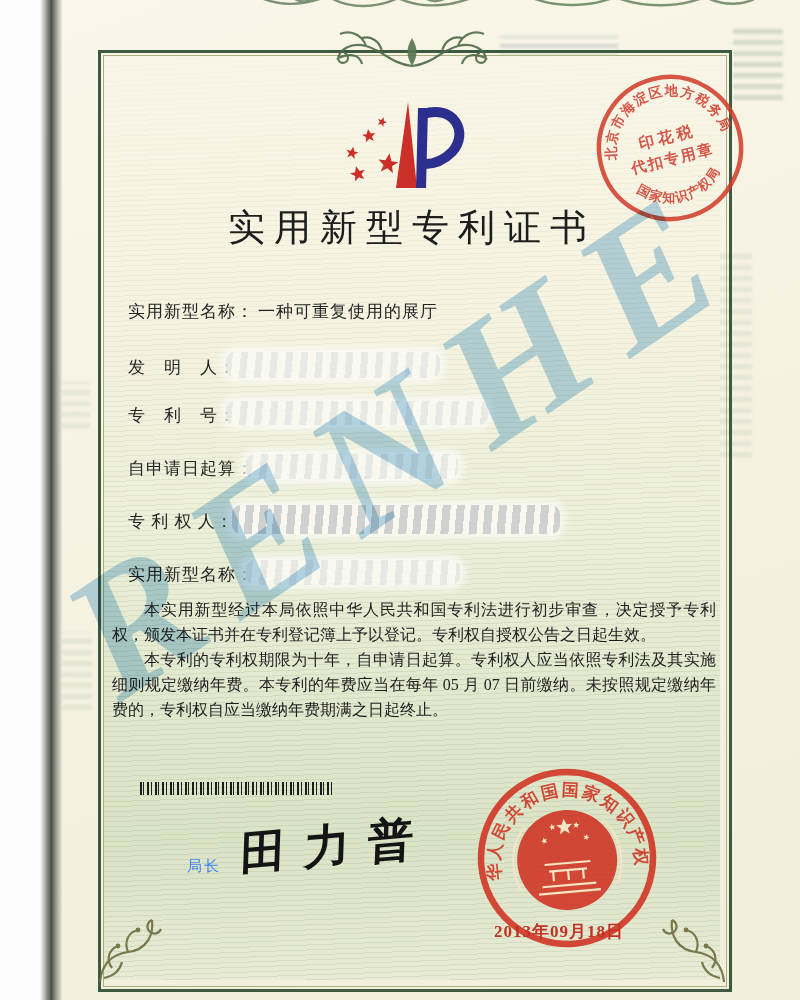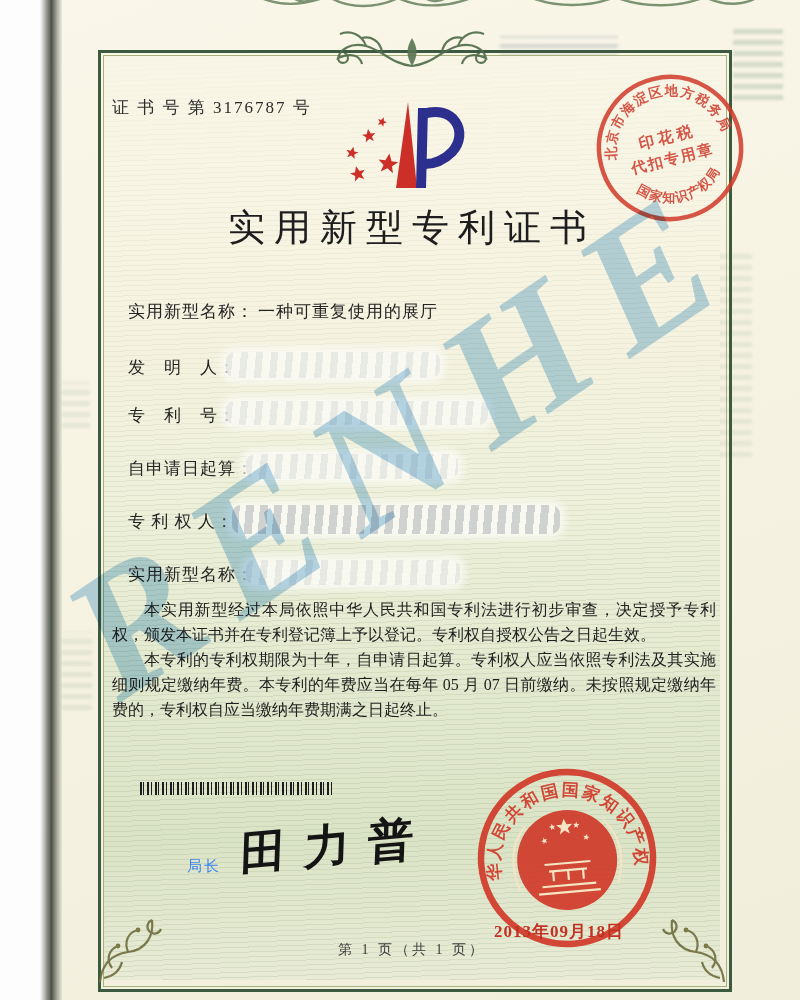--- a/index.html
+++ b/index.html
@@ -123,21 +123,20 @@
       <path d="M6,66 C8,46 20,38 34,36 C52,34 60,20 58,4"></path>
       <path d="M58,4 a7,7 0 1 0 9,9"></path>
       <path d="M18,52 C12,44 14,34 24,30"></path>
       <path d="M34,36 C30,26 34,16 44,14"></path>
       <path d="M10,62 C20,60 26,54 28,46"></path>
     </g>
     <circle cx="24" cy="30" r="2.4" fill="#7a7a46"></circle>
     <circle cx="44" cy="14" r="2.4" fill="#7a7a46"></circle>
   </svg>
 
-  <div class="cert-no">证 书 号 第 3176787 号</div>
 
   <svg class="ornament" style="left:338px;top:98px;width:140px;height:95px;" viewBox="0 0 140 95">
     <g fill="#cc2f27">
       <path transform="translate(14,55) scale(0.65) rotate(12)" d="M0,-10 L2.94,-3.09 L9.51,-3.09 L4.05,1.55 L5.88,8.09 L0,4.1 L-5.88,8.09 L-4.05,1.55 L-9.51,-3.09 L-2.94,-3.09 Z"></path>
       <path transform="translate(31,38) scale(0.7) rotate(-8)" d="M0,-10 L2.94,-3.09 L9.51,-3.09 L4.05,1.55 L5.88,8.09 L0,4.1 L-5.88,8.09 L-4.05,1.55 L-9.51,-3.09 L-2.94,-3.09 Z"></path>
       <path transform="translate(44,24) scale(0.5) rotate(20)" d="M0,-10 L2.94,-3.09 L9.51,-3.09 L4.05,1.55 L5.88,8.09 L0,4.1 L-5.88,8.09 L-4.05,1.55 L-9.51,-3.09 L-2.94,-3.09 Z"></path>
       <path transform="translate(20,76) scale(0.8) rotate(-15)" d="M0,-10 L2.94,-3.09 L9.51,-3.09 L4.05,1.55 L5.88,8.09 L0,4.1 L-5.88,8.09 L-4.05,1.55 L-9.51,-3.09 L-2.94,-3.09 Z"></path>
       <path transform="translate(50,66) scale(1.05) rotate(8)" d="M0,-10 L2.94,-3.09 L9.51,-3.09 L4.05,1.55 L5.88,8.09 L0,4.1 L-5.88,8.09 L-4.05,1.55 L-9.51,-3.09 L-2.94,-3.09 Z"></path>
     </g>
     <polygon points="70,4 79,90 58,90" fill="#cc2f27"></polygon>
@@ -219,17 +218,16 @@
     <text font-size="13.5" fill="#cf3a2b" letter-spacing="1.5" font-weight="700">
       <textPath href="#stampArcTop" startOffset="50%" text-anchor="middle">北京市海淀区地方税务局</textPath>
     </text>
     <text font-size="13" fill="#cf3a2b" letter-spacing="1" font-weight="700">
       <textPath href="#stampArcBottom" startOffset="50%" text-anchor="middle">国家知识产权局</textPath>
     </text>
     <text x="78" y="72" text-anchor="middle" font-size="15.5" letter-spacing="4" fill="#cf3a2b" font-weight="700">印花税</text>
     <text x="78" y="94" text-anchor="middle" font-size="15" letter-spacing="2" fill="#cf3a2b" font-weight="700">代扣专用章</text>
   </svg>
 
-  <div class="footer">第 1 页（共 1 页）</div>
 
   <div class="watermark">RENHE</div>
 
 </div>
 
 </body></html>

